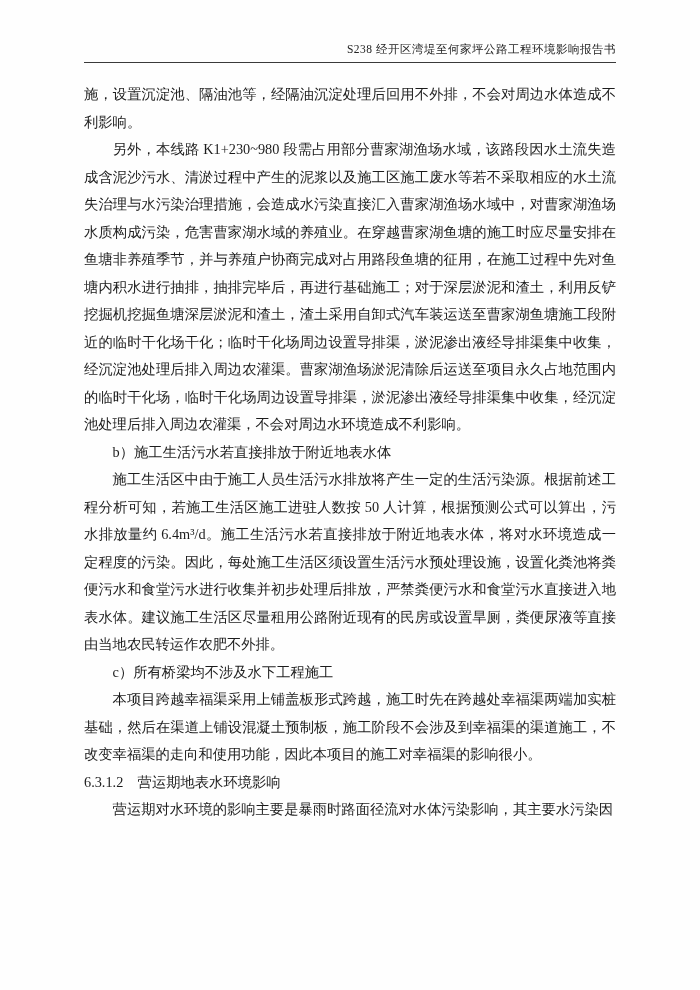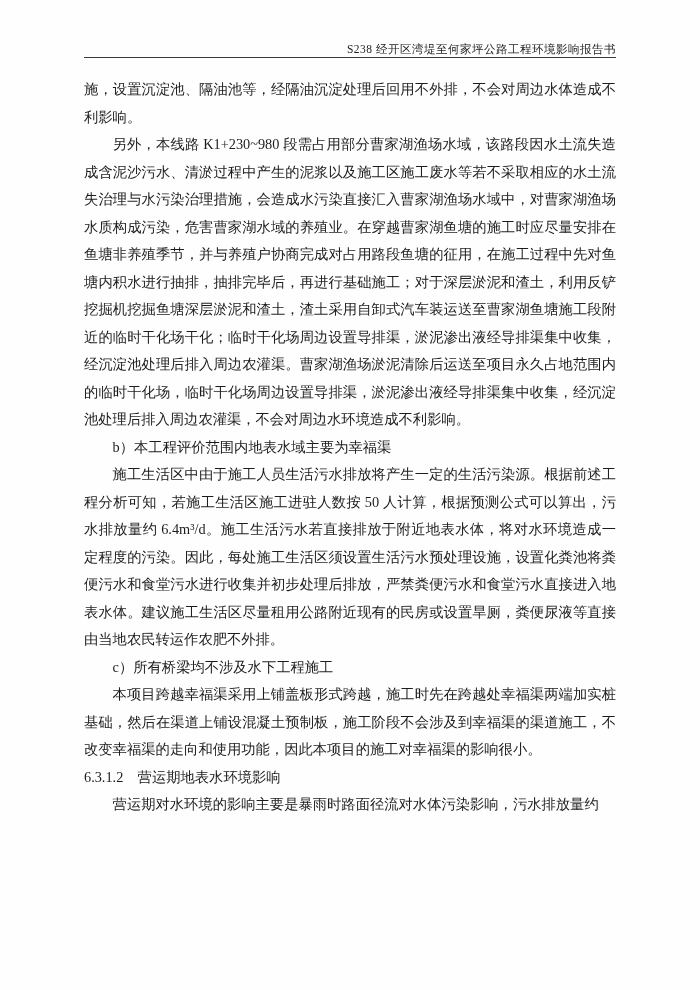--- a/index.html
+++ b/index.html
@@ -13,20 +13,21 @@
     height: 990px;
     background: #fefefe;
     font-family: "Liberation Serif", "DejaVu Serif", serif;
     color: #1c1c1c;
     overflow: hidden;
     box-sizing: border-box;
   }
   .header {
     margin: 0 84px;
     padding-top: 42px;
+    padding-bottom: 5px;
     border-bottom: 1.5px solid #3a3a3a;
     text-align: right;
   }
   .header-title {
     font-size: 11.5px;
     line-height: 15px;
     letter-spacing: 0.5px;
     color: #222;
     white-space: nowrap;
   }
@@ -66,22 +67,22 @@
 
 <div class="page">
 
   <div class="header">
     <div class="header-title">S238 经开区湾堤至何家坪公路工程环境影响报告书</div>
   </div>
 
   <div class="content">
     <p class="para">施，设置沉淀池、隔油池等，经隔油沉淀处理后回用不外排，不会对周边水体造成不利影响。</p>
     <p class="para indent underline">另外，本线路 K1+230~980 段需占用部分曹家湖渔场水域，该路段因水土流失造成含泥沙污水、清淤过程中产生的泥浆以及施工区施工废水等若不采取相应的水土流失治理与水污染治理措施，会造成水污染直接汇入曹家湖渔场水域中，对曹家湖渔场水质构成污染，危害曹家湖水域的养殖业。在穿越曹家湖鱼塘的施工时应尽量安排在鱼塘非养殖季节，并与养殖户协商完成对占用路段鱼塘的征用，在施工过程中先对鱼塘内积水进行抽排，抽排完毕后，再进行基础施工；对于深层淤泥和渣土，利用反铲挖掘机挖掘鱼塘深层淤泥和渣土，渣土采用自卸式汽车装运送至曹家湖鱼塘施工段附近的临时干化场干化；临时干化场周边设置导排渠，淤泥渗出液经导排渠集中收集，经沉淀池处理后排入周边农灌渠。曹家湖渔场淤泥清除后运送至项目永久占地范围内的临时干化场，临时干化场周边设置导排渠，淤泥渗出液经导排渠集中收集，经沉淀池处理后排入周边农灌渠，不会对周边水环境造成不利影响。</p>
-    <p class="para indent">b）本工程评价范围内地表水域主要为幸福渠</p>
+    <p class="para indent">b）施工生活污水若直接排放于附近地表水体</p>
     <p class="para indent">施工生活区中由于施工人员生活污水排放将产生一定的生活污染源。根据前述工程分析可知，若施工生活区施工进驻人数按 50 人计算，根据预测公式可以算出，污水排放量约 6.4m³/d。施工生活污水若直接排放于附近地表水体，将对水环境造成一定程度的污染。因此，每处施工生活区须设置生活污水预处理设施，设置化粪池将粪便污水和食堂污水进行收集并初步处理后排放，严禁粪便污水和食堂污水直接进入地表水体。建议施工生活区尽量租用公路附近现有的民房或设置旱厕，粪便尿液等直接由当地农民转运作农肥不外排。</p>
     <p class="para indent">c）所有桥梁均不涉及水下工程施工</p>
     <p class="para indent">本项目跨越幸福渠采用上铺盖板形式跨越，施工时先在跨越处幸福渠两端加实桩基础，然后在渠道上铺设混凝土预制板，施工阶段不会涉及到幸福渠的渠道施工，不改变幸福渠的走向和使用功能，因此本项目的施工对幸福渠的影响很小。</p>
     <p class="para">6.3.1.2　营运期地表水环境影响</p>
-    <p class="para indent">营运期对水环境的影响主要是暴雨时路面径流对水体污染影响，污水排放量约</p>
+    <p class="para indent">营运期对水环境的影响主要是暴雨时路面径流对水体污染影响，其主要水污染因</p>
   </div>
 
 
 </div>
 
 </body></html>

